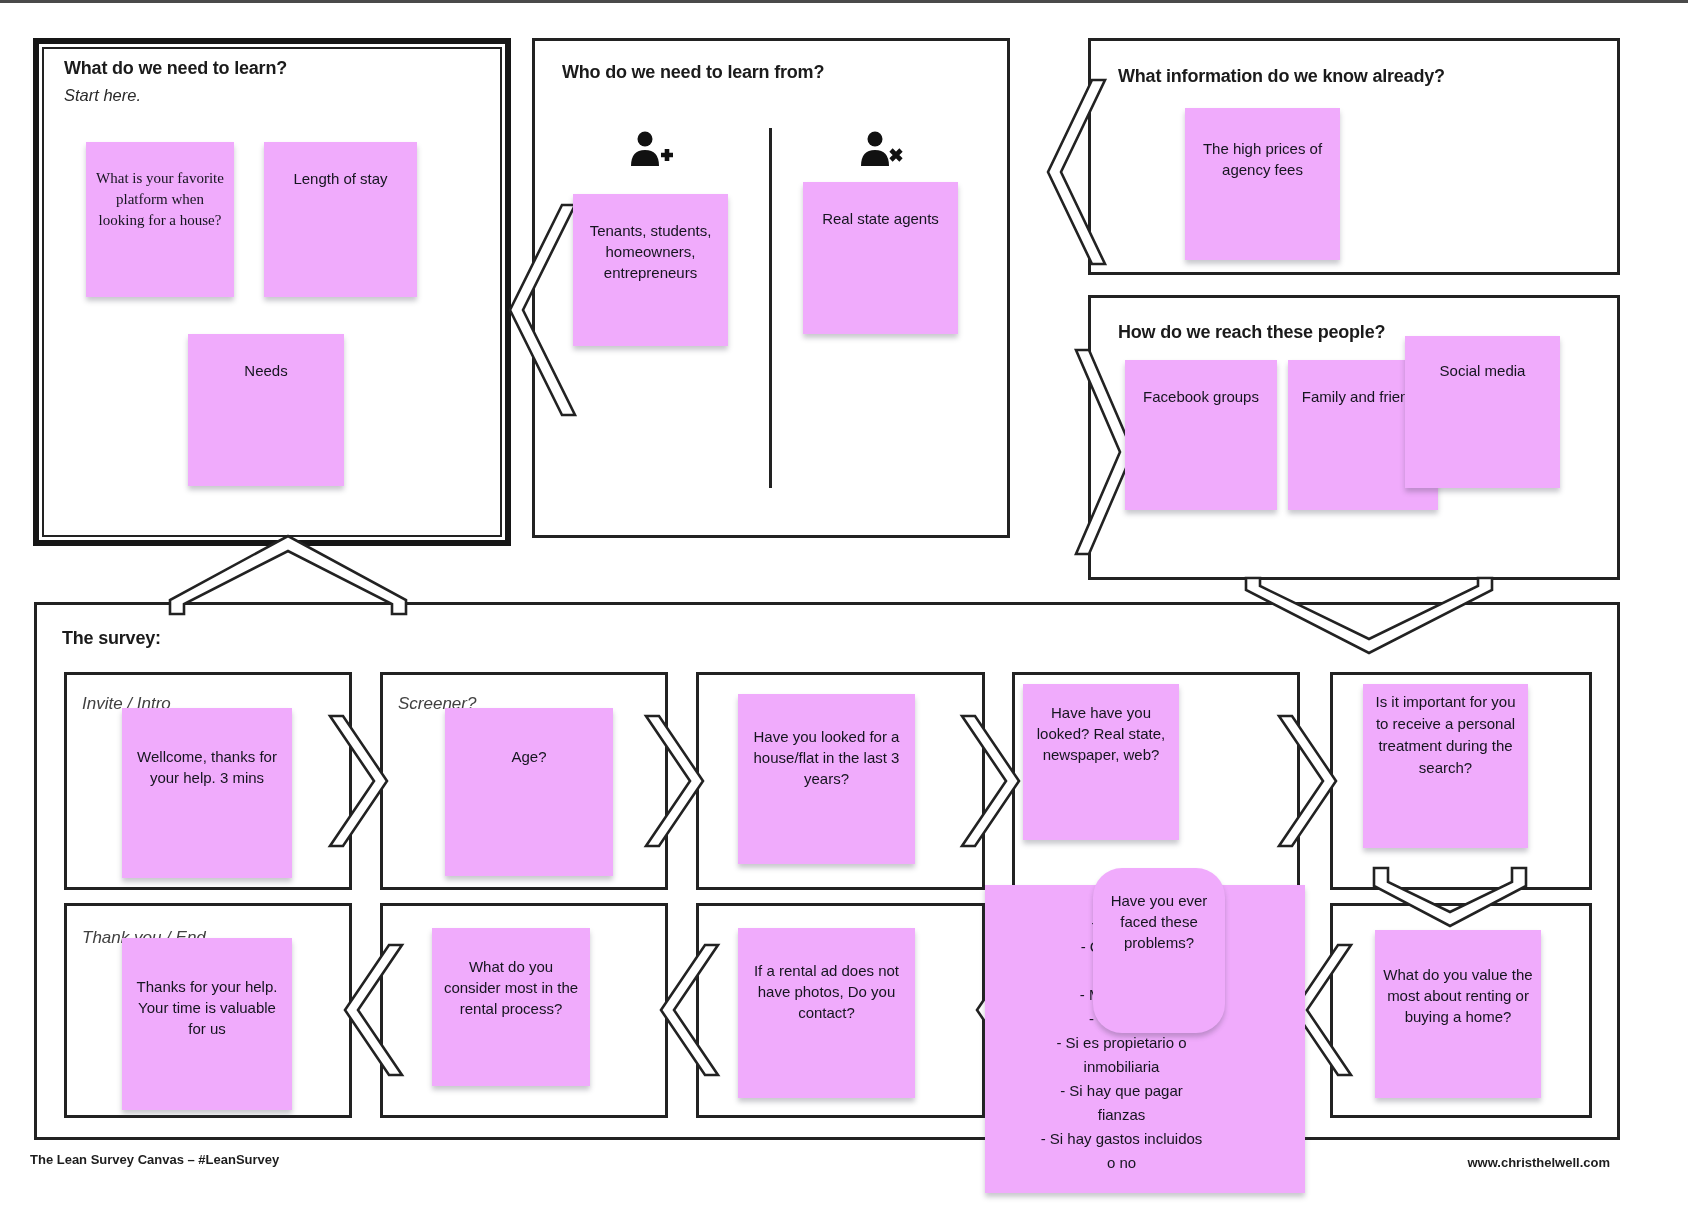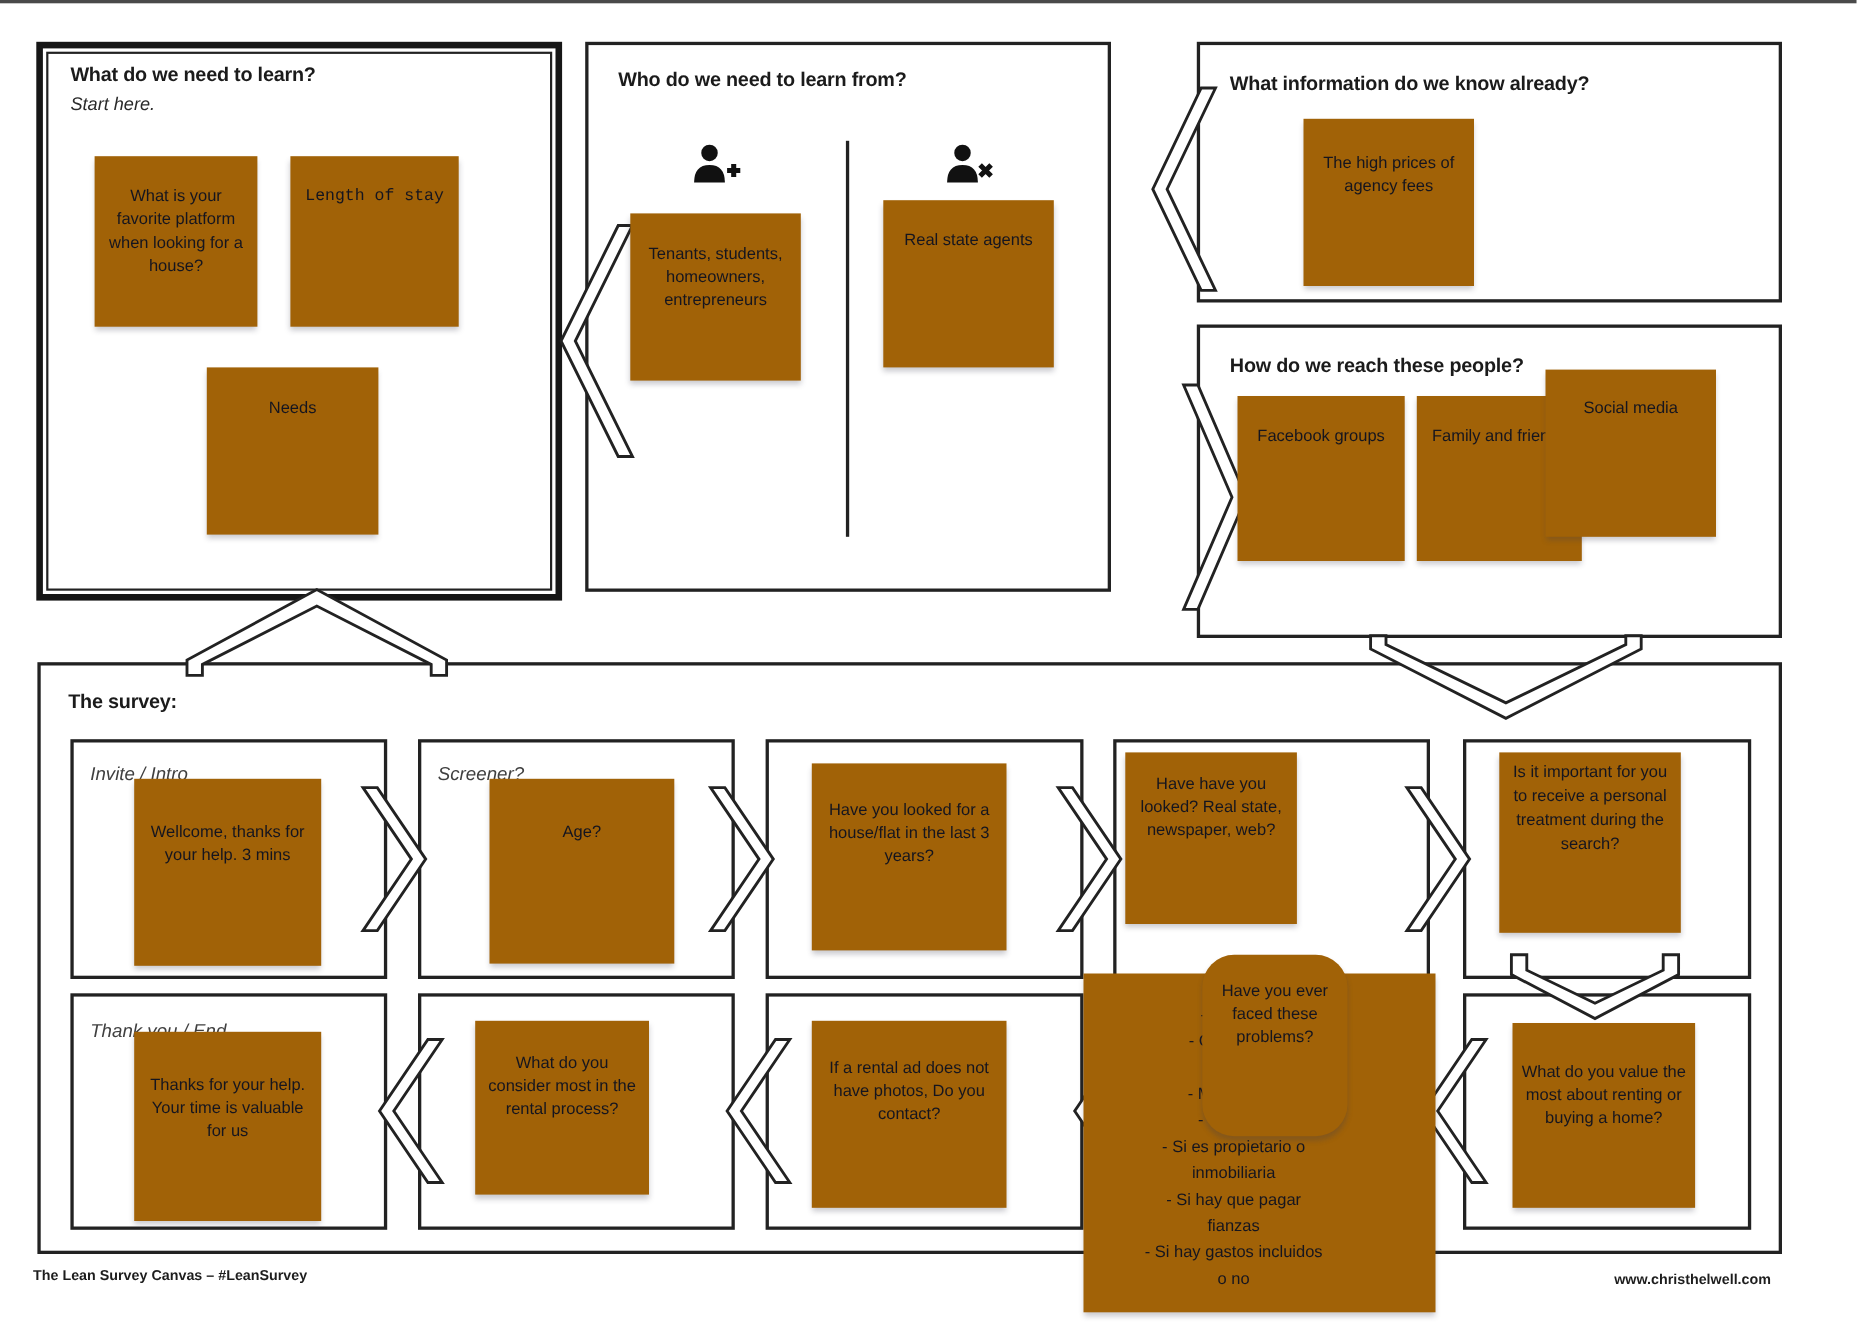--- a/index.html
+++ b/index.html
@@ -6,21 +6,21 @@
   .page{position:relative;width:1688px;height:1214px;background:#ffffff;
         font-family:"Liberation Sans", sans-serif;overflow:hidden;}
   .toprule{position:absolute;left:0;top:0;width:1688px;height:3px;background:#4a4a4a;}
   .box{position:absolute;border:3px solid #222;background:transparent;z-index:1;box-sizing:border-box;}
   .box-thick{position:absolute;border:6px solid #161616;z-index:1;box-sizing:border-box;}
   .box-thick::after{content:"";position:absolute;inset:3px;border:2px solid #222;}
   .svgarrows{position:absolute;left:0;top:0;z-index:2;pointer-events:none;}
   .title{position:absolute;font-weight:bold;font-size:18px;color:#1b1b1b;z-index:2;letter-spacing:-0.2px;}
   .subtitle{position:absolute;font-style:italic;font-size:16.5px;color:#2a2a2a;z-index:2;}
   .sublabel{position:absolute;font-style:italic;font-size:17px;color:#404040;z-index:2;}
-  .note{position:absolute;background:#a16207;color:#15151f;z-index:3;
+  .note{position:absolute;background:#f0abfc;color:#15151f;z-index:3;
         font-size:15px;line-height:1.4;text-align:center;box-sizing:border-box;
         padding:26px 8px 8px 8px;box-shadow:0 4px 5px rgba(60,60,80,0.28);}
   .note.pre{white-space:pre-line;margin-left:20px;}
   .divider{position:absolute;width:3px;background:#222;z-index:1;}
   .footer{position:absolute;font-weight:bold;font-size:13px;color:#1d1d1d;z-index:2;}
   .icon{position:absolute;z-index:2;}
 </style>
 </head>
 <body>
 
@@ -81,22 +81,22 @@
     <circle cx="17" cy="9" r="7.5" fill="#111"></circle>
     <path d="M3,36 Q3,20 17,20 Q31,20 31,36 Z" fill="#111"></path>
     <path d="M33,25 h12 M39,19 v12" stroke="#111" stroke-width="4.6"></path>
   </svg>
   <svg class="icon" style="left:858px;top:130px;" width="46" height="38" viewBox="0 0 46 38">
     <circle cx="17" cy="9" r="7.5" fill="#111"></circle>
     <path d="M3,36 Q3,20 17,20 Q31,20 31,36 Z" fill="#111"></path>
     <path d="M33,20 l10,10 M43,20 l-10,10" stroke="#111" stroke-width="4.6"></path>
   </svg>
 
-  <div class="note" style="left:86px;top:142px;width:148px;height:155px;">What is your favorite platform when looking for a house?</div>
-  <div class="note" style="left:264px;top:142px;width:153px;height:155px;font-family:Liberation Mono, monospace;">Length of stay</div>
+  <div class="note" style="left:86px;top:142px;width:148px;height:155px;font-family:Liberation Serif, serif;">What is your favorite platform when looking for a house?</div>
+  <div class="note" style="left:264px;top:142px;width:153px;height:155px;">Length of stay</div>
   <div class="note" style="left:188px;top:334px;width:156px;height:152px;">Needs</div>
 
   <div class="note" style="left:573px;top:182px;width:155px;height:152px;margin-top:12px;">Tenants, students, homeowners, entrepreneurs</div>
   <div class="note" style="left:803px;top:182px;width:155px;height:152px;">Real state agents</div>
 
   <div class="note" style="left:1185px;top:108px;width:155px;height:152px;padding-top:30px;">The high prices of agency fees</div>
 
   <div class="note" style="left:1125px;top:360px;width:152px;height:150px;">Facebook groups</div>
   <div class="note" style="left:1288px;top:360px;width:150px;height:150px;">Family and friends</div>
   <div class="note" style="left:1405px;top:336px;width:155px;height:152px;z-index:4;padding-top:24px;">Social media</div>

